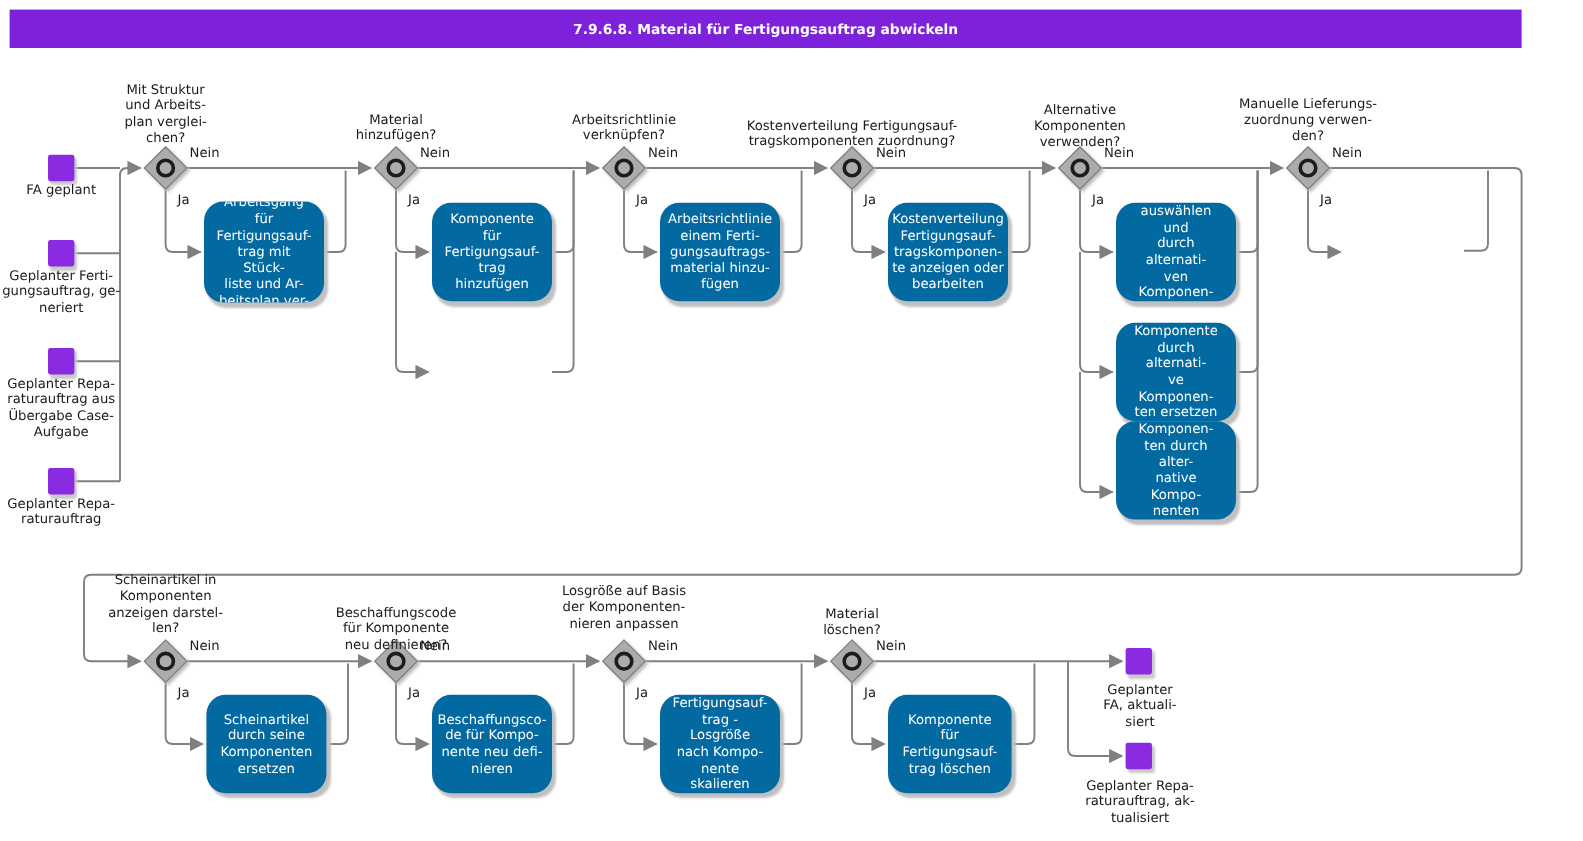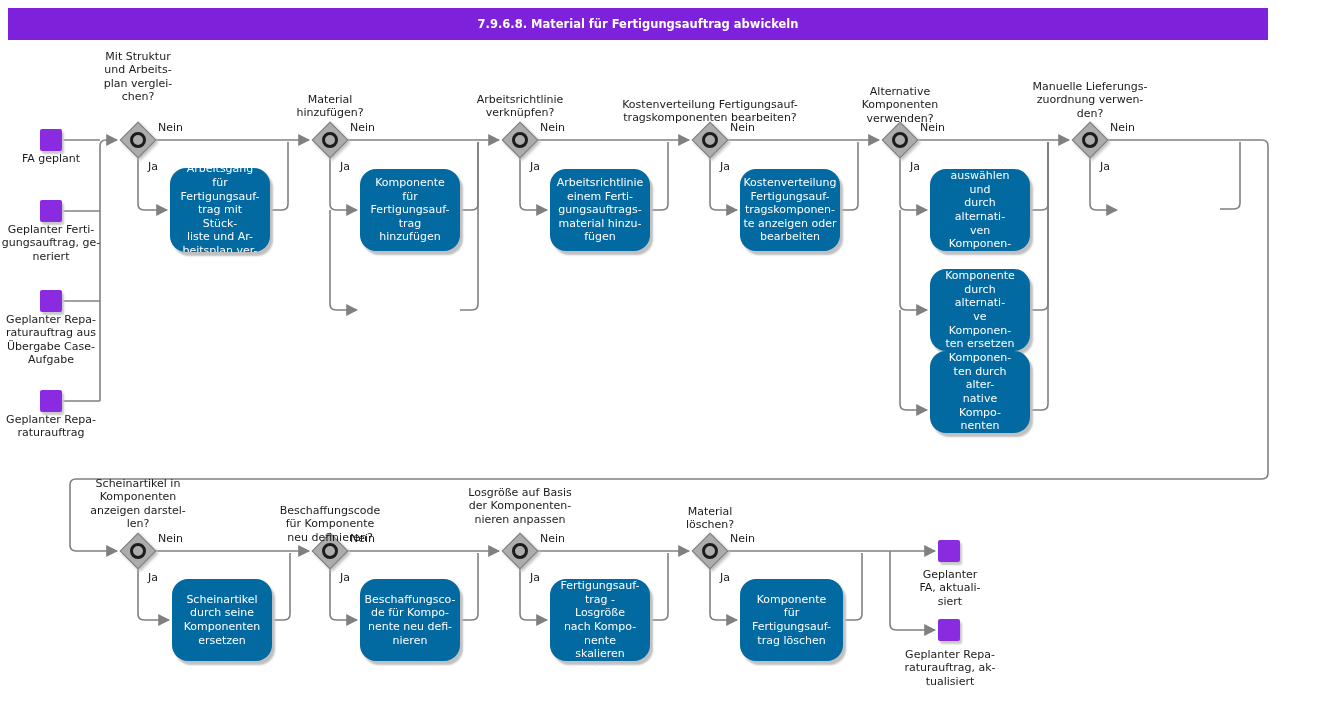--- a/index.html
+++ b/index.html
@@ -158,30 +158,30 @@
     </div>
   <div class="gateway" style="left:507px;top:538px">
       <div class="diamond"></div>
       <div class="ring"></div>
     </div>
   <div class="gateway" style="left:697px;top:538px">
       <div class="diamond"></div>
       <div class="ring"></div>
     </div>
 
-  <div class="lbl" style="left:63px;top:50px;width:150px">Mit Struktur
+  <div class="lbl" style="left:63px;top:68px;width:150px">Mit Struktur
 und Arbeits-
 plan verglei-
 chen?</div>
   <div class="lbl" style="left:255px;top:93px;width:150px">Material
 hinzufügen?</div>
   <div class="lbl" style="left:445px;top:93px;width:150px">Arbeitsrichtlinie
 verknüpfen?</div>
   <div class="lbl" style="left:590px;top:98px;width:240px">Kostenverteilung Fertigungsauf-
-tragskomponenten bearbeiten?</div>
+tragskomponenten zuordnung?</div>
   <div class="lbl" style="left:825px;top:85px;width:150px">Alternative
 Komponenten
 verwenden?</div>
   <div class="lbl" style="left:1010px;top:80px;width:160px">Manuelle Lieferungs-
 zuordnung verwen-
 den?</div>
   <div class="lbl" style="left:63px;top:477px;width:150px">Scheinartikel in
 Komponenten
 anzeigen darstel-
 len?</div>

